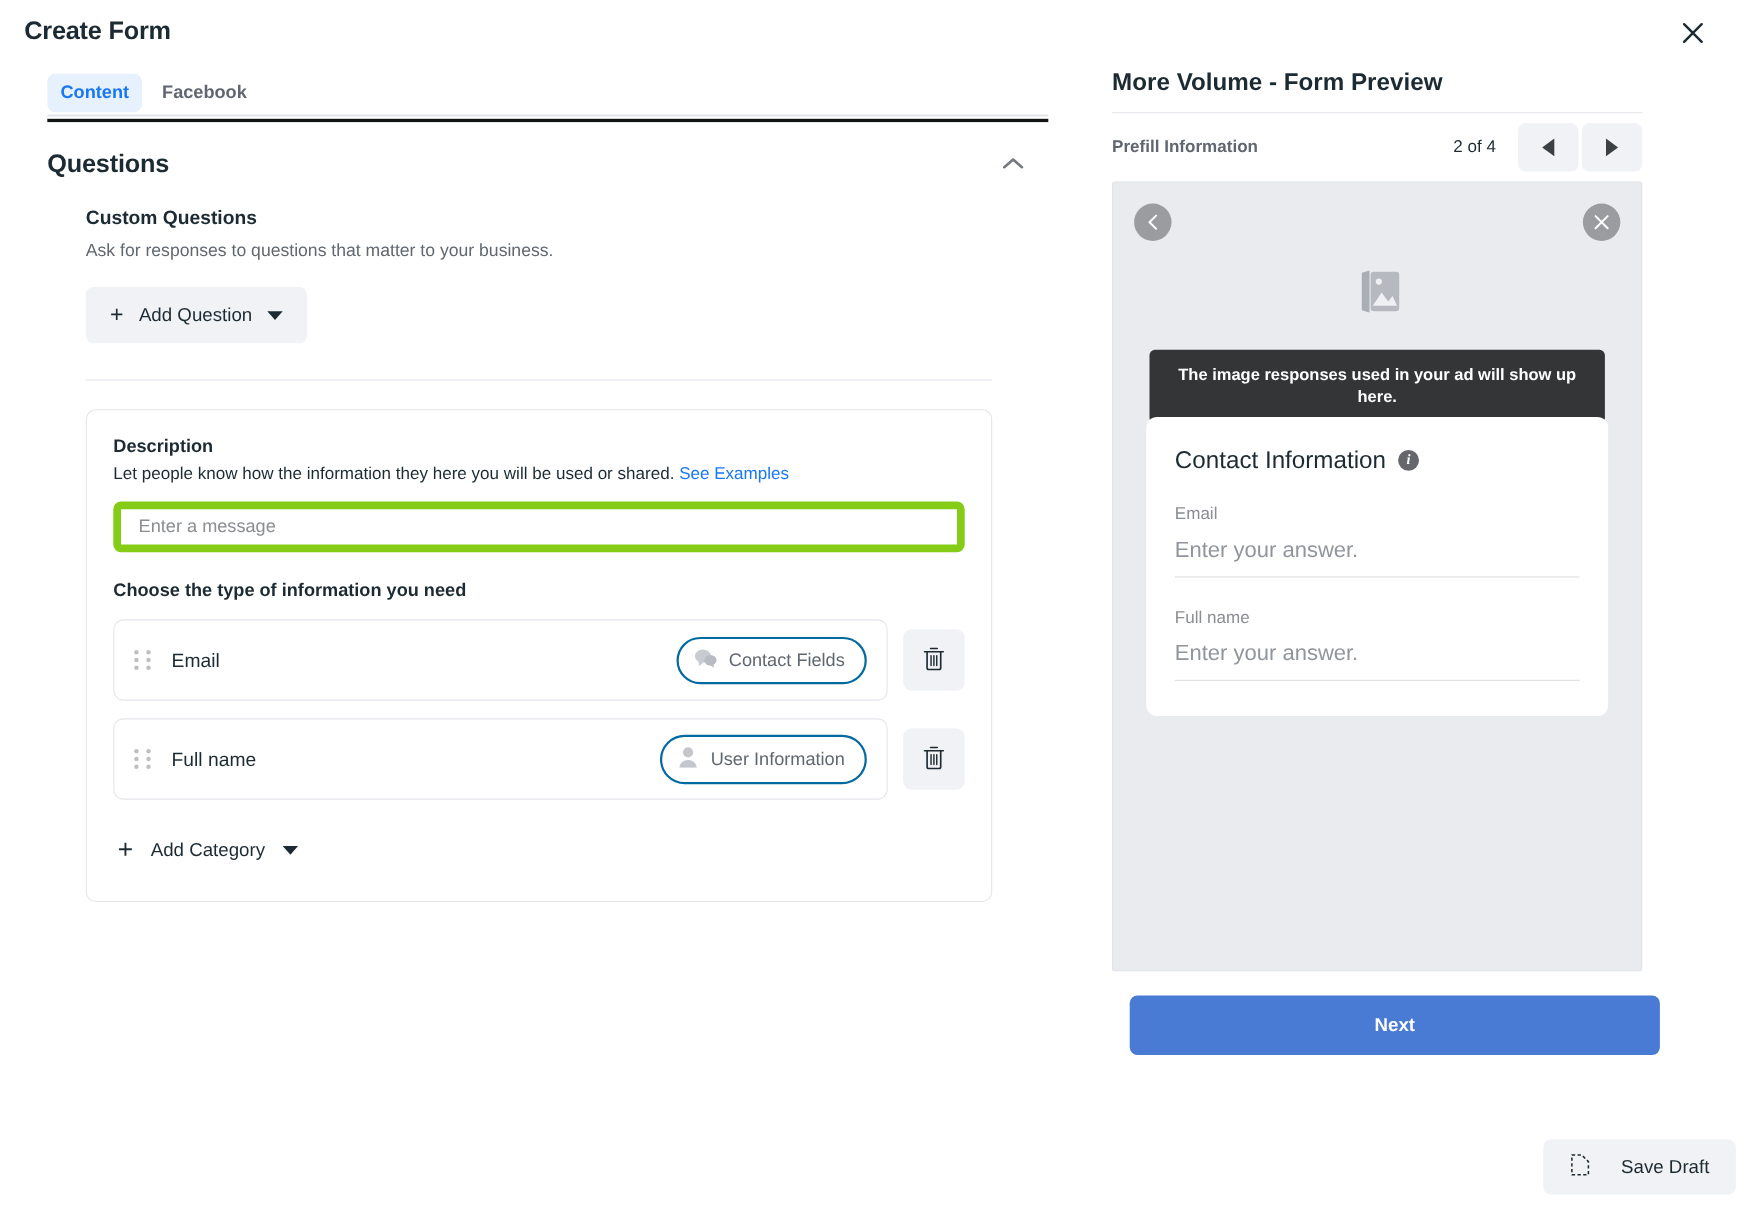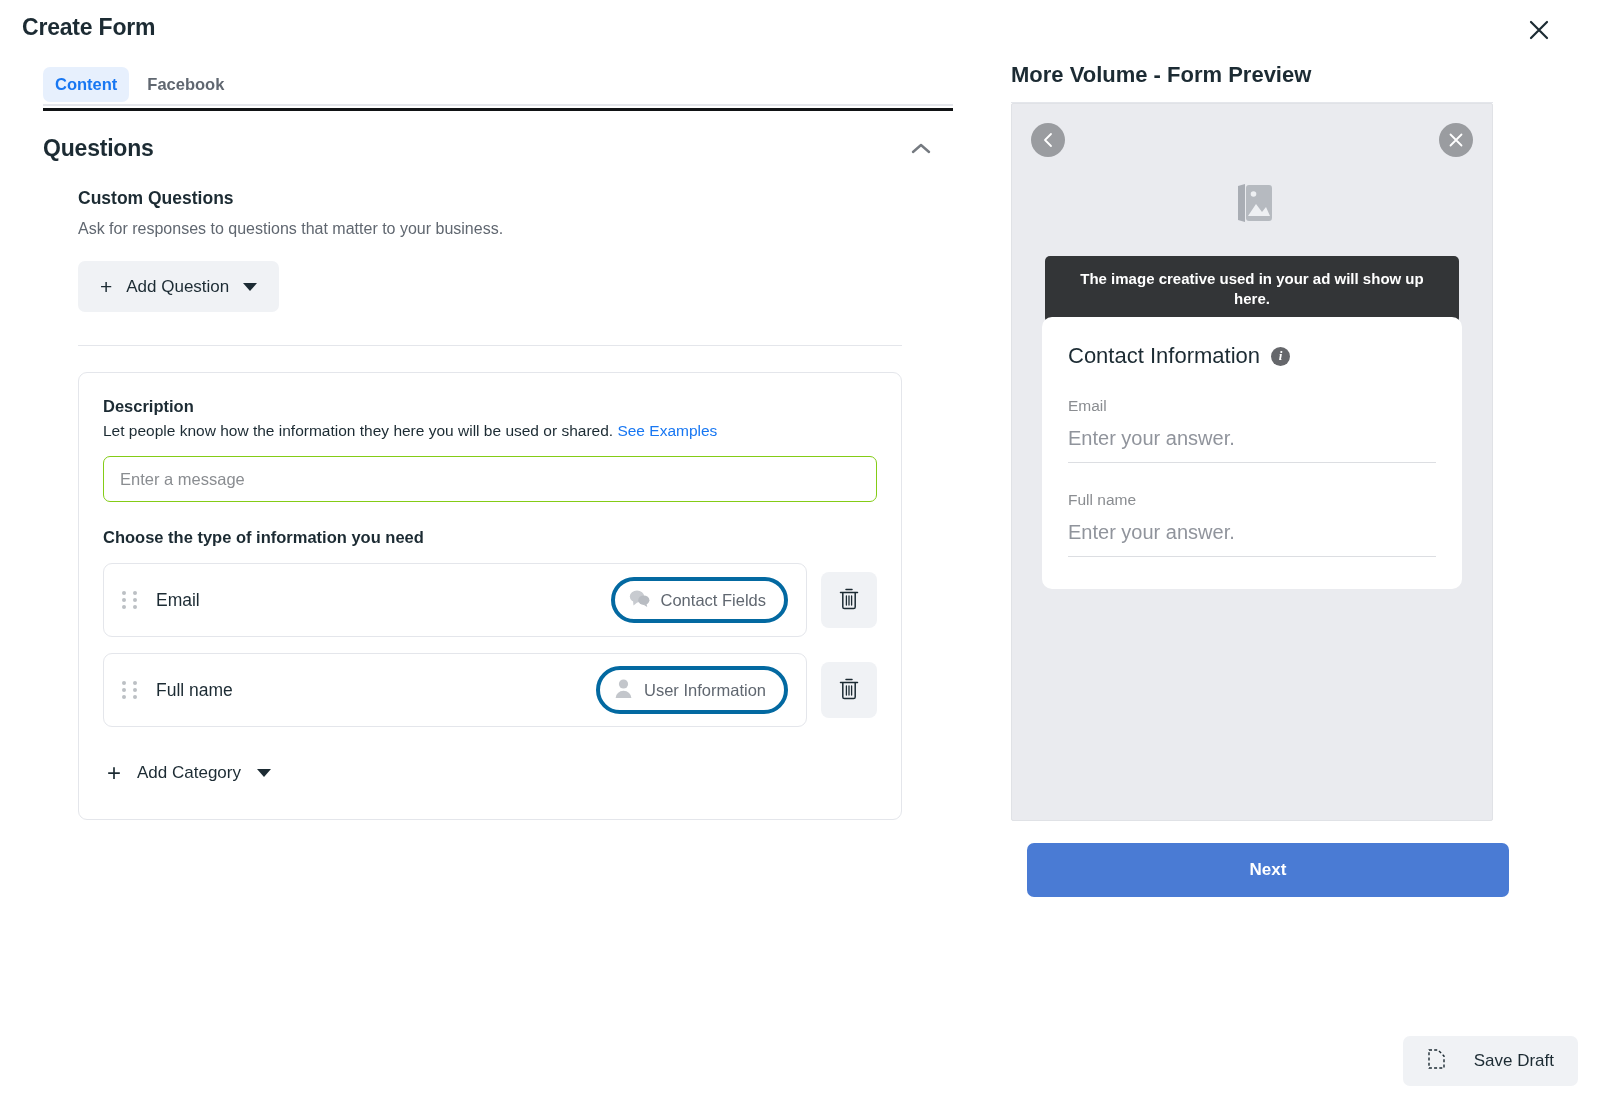--- a/index.html
+++ b/index.html
@@ -77,40 +77,40 @@
     margin: 26px 78px 0 78px;
     border: 1px solid #e4e6eb; border-radius: 9px;
     padding: 24px 24px 30px 24px; background: #fff;
   }
   .card h4 { font-size: 16.5px; font-weight: bold; }
   .card .hint { font-size: 15.5px; color: #1c2b33; margin-top: 6px; }
   .card .hint a { color: #1877f2; text-decoration: none; cursor: pointer; }
 
   .text-input {
     margin-top: 16px; width: 100%; height: 46px;
-    border: 1px solid #84cc16; border-radius: 7px;
+    border: 7px solid #84cc16; border-radius: 7px;
     padding: 0 16px; font-size: 16.5px; color: #1c2b33;
     font-family: inherit; background: #fff;
   }
   .text-input::placeholder { color: #8a8d91; }
 
   .choose-label { margin-top: 26px; font-size: 16.5px; font-weight: bold; }
 
   .field-row { display: flex; align-items: center; gap: 14px; margin-top: 16px; }
   .field-box {
     flex: 1; height: 74px; border: 1px solid #e4e6eb; border-radius: 9px;
     display: flex; align-items: center; padding: 0 18px; background: #fff;
   }
   .drag { width: 16px; display: grid; grid-template-columns: 5px 5px;
           gap: 3px 6px; cursor: grab; }
   .drag i { width: 4px; height: 4px; background: #bcc0c4; border-radius: 50%; display:block;}
   .field-name { margin-left: 18px; font-size: 17.5px; color: #1c2b33; }
   .badge {
     margin-left: auto; display: inline-flex; align-items: center; gap: 11px;
-    border: 4px solid #0369a1; border-radius: 999px;
+    border: 2px solid #0369a1; border-radius: 999px;
     padding: 8px 18px 8px 14px; font-size: 16.5px; color: #606770;
   }
   .trash-btn {
     width: 56px; height: 56px; border-radius: 8px; background: #f0f2f5;
     border: none; cursor: pointer; display: flex; align-items: center;
     justify-content: center;
   }
 
   .add-cat {
     margin-top: 30px; display: inline-flex; align-items: center; gap: 16px;
@@ -328,20 +328,32 @@
         <span>Add Category</span>
         <span class="caret"></span>
       </button>
     </div>
   </div>
 
   <div class="right">
     <div class="preview-title">More Volume - Form Preview</div>
     <div class="preview-rule"></div>
 
+    <div class="pager">
+      <span class="pager-label">Prefill Information</span>
+      <span class="pager-count">2 of 4</span>
+      <span class="pager-btns">
+        <button class="pager-btn">
+          <span class="tri-l"></span>
+        </button>
+        <button class="pager-btn">
+          <span class="tri-r"></span>
+        </button>
+      </span>
+    </div>
 
     <div class="phone">
       <div class="circ-btn circ-back">
         <svg width="14" height="16" viewBox="0 0 14 16" aria-hidden="true">
           <path d="M10 2 L4 8 L10 14" stroke="#ffffff" stroke-width="1.8" fill="none" stroke-linecap="round" stroke-linejoin="round"></path>
         </svg>
       </div>
       <div class="circ-btn circ-close">
         <svg width="16" height="16" viewBox="0 0 16 16" aria-hidden="true">
           <path d="M2.5 2.5 L13.5 13.5 M13.5 2.5 L2.5 13.5" stroke="#ffffff" stroke-width="1.8" stroke-linecap="round"></path>
@@ -350,21 +362,21 @@
 
       <div class="img-ph">
         <svg width="52" height="46" viewBox="0 0 52 46" aria-hidden="true">
           <path d="M12 4 L19 2 L19 40 L12 38 Z" fill="#a9adb4"></path>
           <rect x="20" y="3" width="26" height="36" rx="3" fill="#b6bac0"></rect>
           <circle cx="27.5" cy="12" r="2.8" fill="#eef0f3"></circle>
           <path d="M22 34 L30 22 L36 30 L40 25 L44 34 Z" fill="#eef0f3"></path>
         </svg>
       </div>
 
-      <div class="tooltip">The image creative used in your ad will show up here.</div>
+      <div class="tooltip">The image responses used in your ad will show up here.</div>
 
       <div class="form-card">
         <h5>
           <span>Contact Information</span>
           <span class="info-dot">i</span>
         </h5>
 
         <div class="pf-group">
           <div class="pf-label">Email</div>
           <div class="pf-value">Enter your answer.</div>

